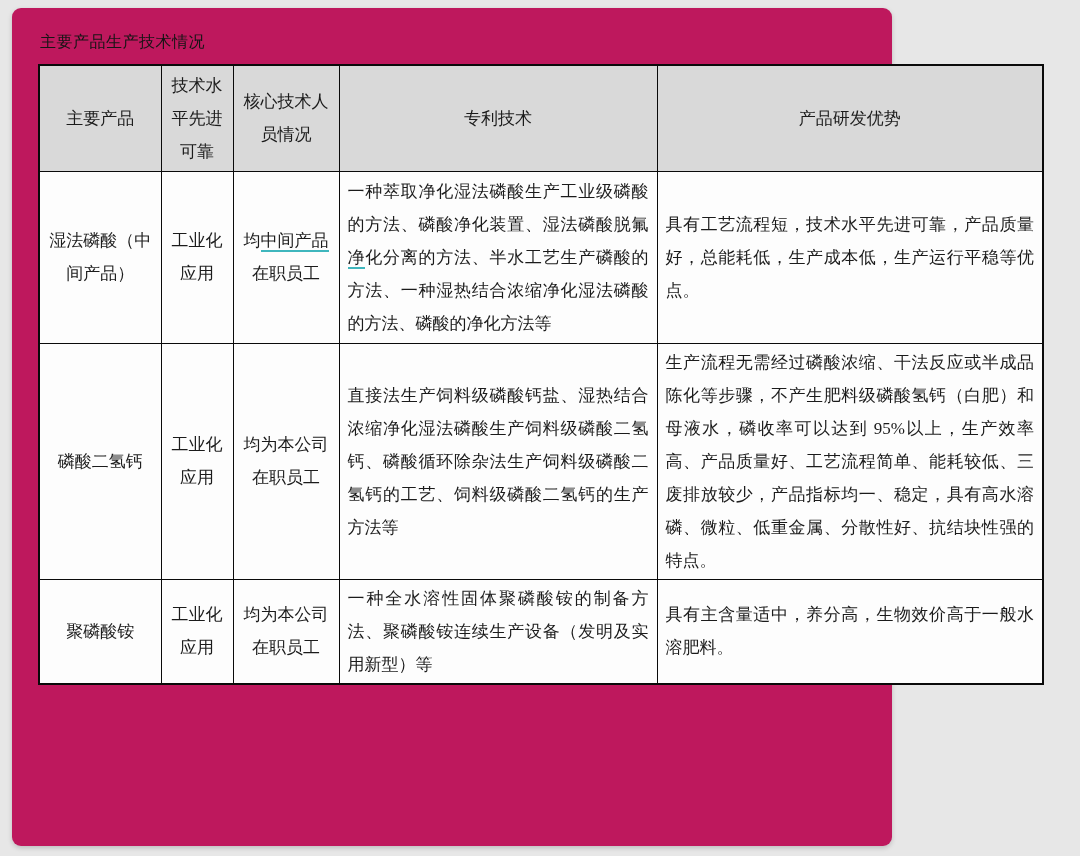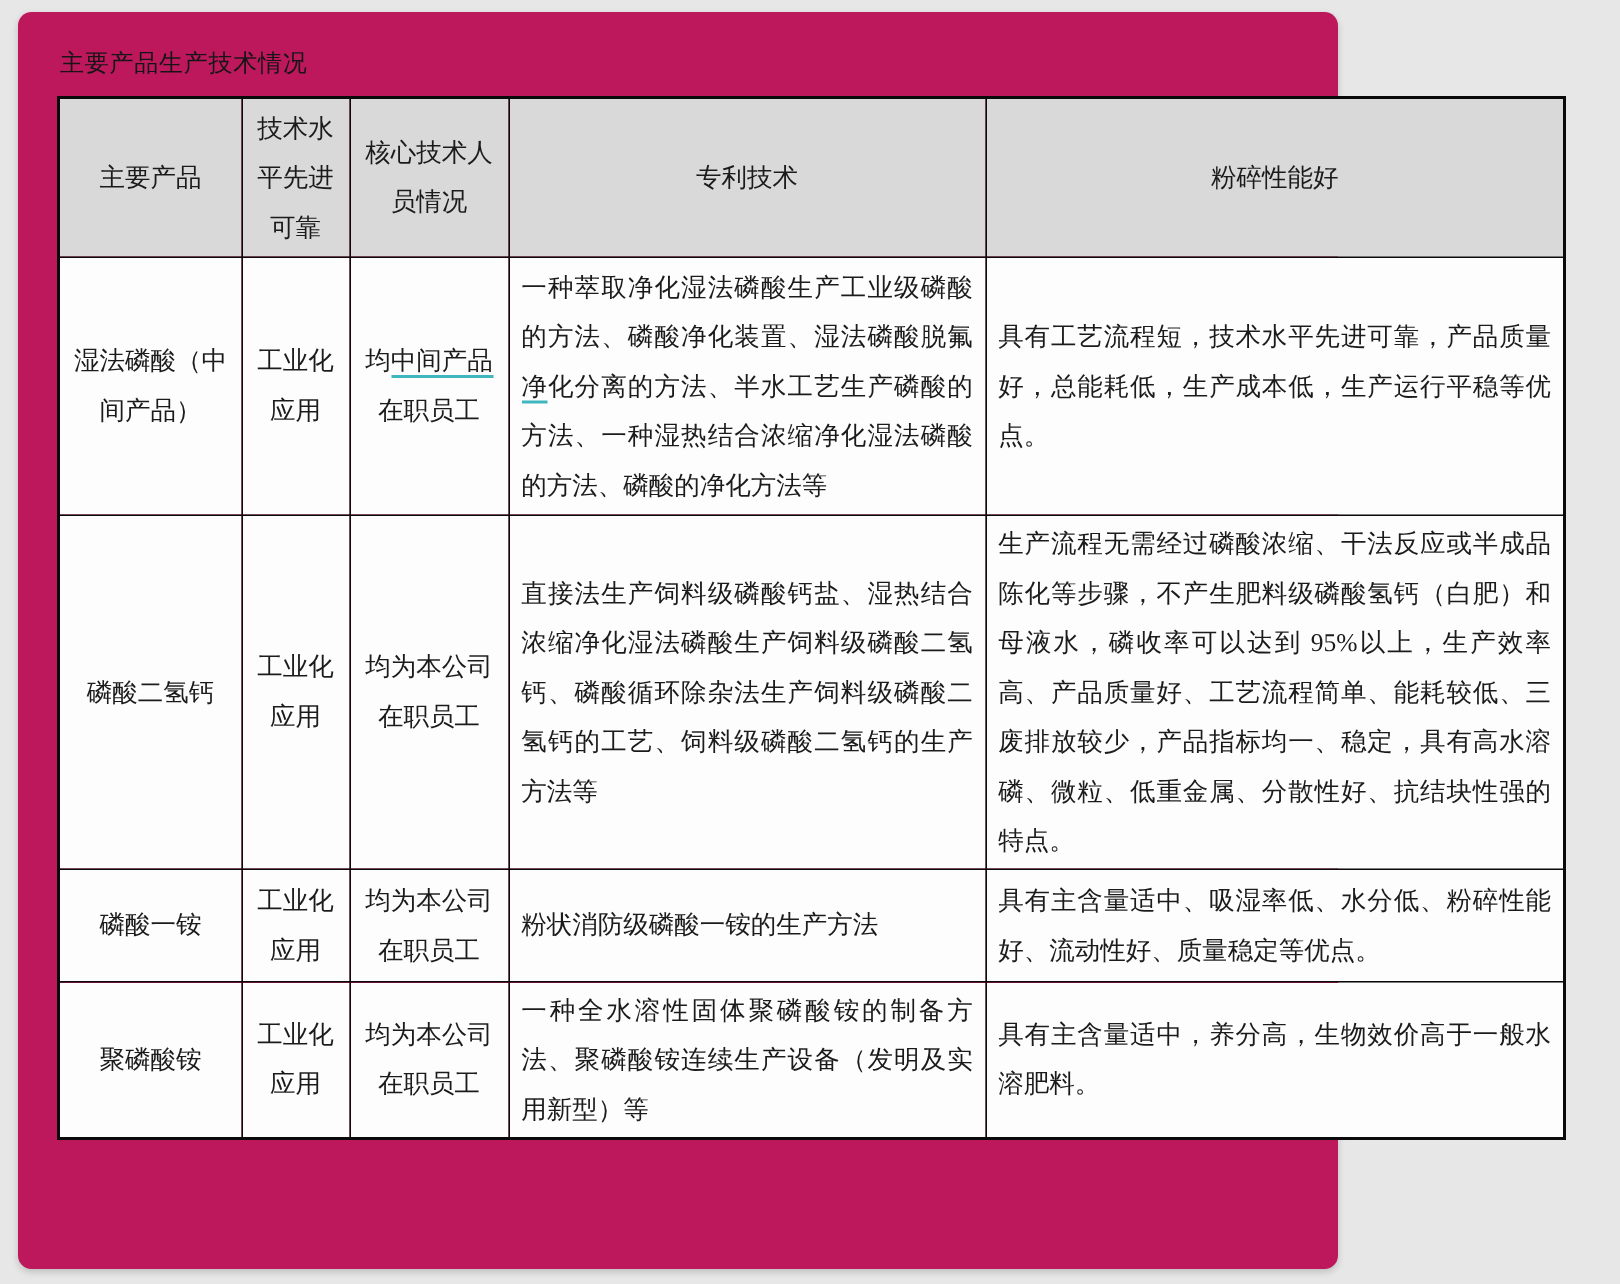--- a/index.html
+++ b/index.html
@@ -77,48 +77,41 @@
       <col style="width:106px">
       <col style="width:318px">
       <col style="width:386px">
     </colgroup>
     <thead>
       <tr class="hrow">
         <th>主要产品</th>
         <th>技术水平先进可靠</th>
         <th>核心技术人员情况</th>
         <th>专利技术</th>
-        <th>粉碎性能好</th>
+        <th>产品研发优势</th>
       </tr>
     </thead>
     <tbody>
 
       <tr class="r0">
         <td class="c-left">湿法磷酸（中间产品）</td>
         <td class="c-left">工业化应用</td>
         <td class="c-left"><span>均</span><span class="mark">中间产品</span><span>在职员工</span></td>
         <td class="c-just"><span>一种萃取净化湿法磷酸生产工业级磷酸的方法、磷酸净化装置、湿法磷酸脱氟</span><span class="mark">净</span><span>化分离的方法、半水工艺生产磷酸的方法、一种湿热结合浓缩净化湿法磷酸的方法、磷酸的净化方法等</span></td>
         <td class="c-just">具有工艺流程短，技术水平先进可靠，产品质量好，总能耗低，生产成本低，生产运行平稳等优点。</td>
       </tr>
 
       <tr class="r1">
         <td class="c-left">磷酸二氢钙</td>
         <td class="c-left">工业化应用</td>
         <td class="c-left"><span>均为本公司在职员工</span><span class="mark"></span><span></span></td>
         <td class="c-just"><span>直接法生产饲料级磷酸钙盐、湿热结合浓缩净化湿法磷酸生产饲料级磷酸二氢钙、磷酸循环除杂法生产饲料级磷酸二氢钙的工艺、饲料级磷酸二氢钙的生产方法等</span><span class="mark"></span><span></span></td>
         <td class="c-just">生产流程无需经过磷酸浓缩、干法反应或半成品陈化等步骤，不产生肥料级磷酸氢钙（白肥）和母液水，磷收率可以达到 95%以上，生产效率高、产品质量好、工艺流程简单、能耗较低、三废排放较少，产品指标均一、稳定，具有高水溶磷、微粒、低重金属、分散性好、抗结块性强的特点。</td>
       </tr>
 
-      <tr class="r2">
-        <td class="c-left">磷酸一铵</td>
-        <td class="c-left">工业化应用</td>
-        <td class="c-left"><span>均为本公司在职员工</span><span class="mark"></span><span></span></td>
-        <td class="c-just"><span>粉状消防级磷酸一铵的生产方法</span><span class="mark"></span><span></span></td>
-        <td class="c-just">具有主含量适中、吸湿率低、水分低、粉碎性能好、流动性好、质量稳定等优点。</td>
-      </tr>
 
       <tr class="r3">
         <td class="c-left">聚磷酸铵</td>
         <td class="c-left">工业化应用</td>
         <td class="c-left"><span>均为本公司在职员工</span><span class="mark"></span><span></span></td>
         <td class="c-just"><span>一种全水溶性固体聚磷酸铵的制备方法、聚磷酸铵连续生产设备（发明及实用新型）等</span><span class="mark"></span><span></span></td>
         <td class="c-just">具有主含量适中，养分高，生物效价高于一般水溶肥料。</td>
       </tr>
 
 

